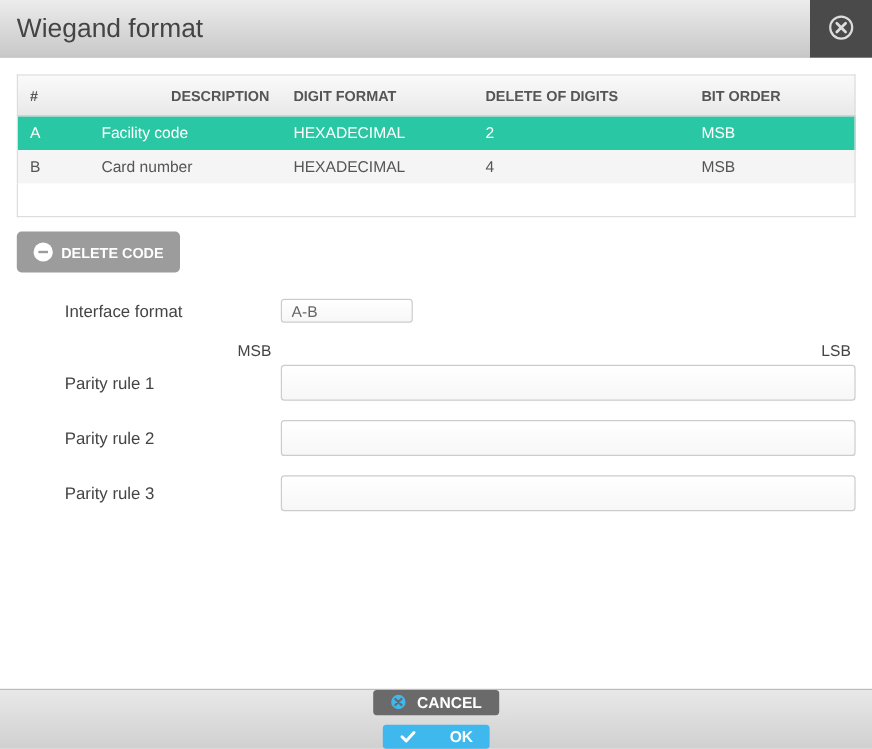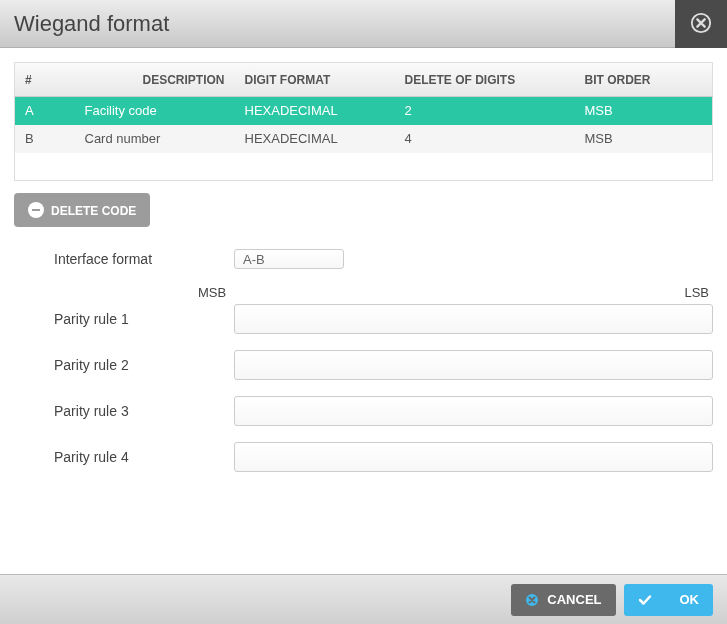--- a/index.html
+++ b/index.html
@@ -143,20 +143,21 @@
     bottom: 0; left: 0;
     width: 727px;
     height: 50px;
     background: linear-gradient(#e8e8e8,#d0d0d0);
     border-top: 1px solid #bbb;
     display: flex;
     justify-content: flex-end;
     align-items: center;
     gap: 8px;
     padding: 0 14px;
+    flex-direction: column;
   }
   .f-btn {
     border: none;
     border-radius: 3px;
     height: 32px;
     padding: 0 14px;
     font-size: 13px;
     font-weight: bold;
     color: #fff;
     display: flex;
@@ -247,24 +248,20 @@
       <input class="input-full" value="" style="">
     </div>
     <div class="form-row">
       <div class="form-label">Parity rule 2</div>
       <input class="input-full" value="" style="">
     </div>
     <div class="form-row">
       <div class="form-label">Parity rule 3</div>
       <input class="input-full" value="" style="">
     </div>
-    <div class="form-row">
-      <div class="form-label">Parity rule 4</div>
-      <input class="input-full" value="" style="">
-    </div>
   </div>
 </div>
 
 <div class="footer">
   <button class="f-btn f-cancel">
     <span class="f-icon">
         <svg viewBox="0 0 14 14">
           <circle cx="7" cy="7" r="6" fill="#3fb8ee"></circle>
           <path d="M4.5 4.5 L9.5 9.5 M9.5 4.5 L4.5 9.5" stroke="#6a6a6a" stroke-width="2" stroke-linecap="round"></path>
         </svg>

